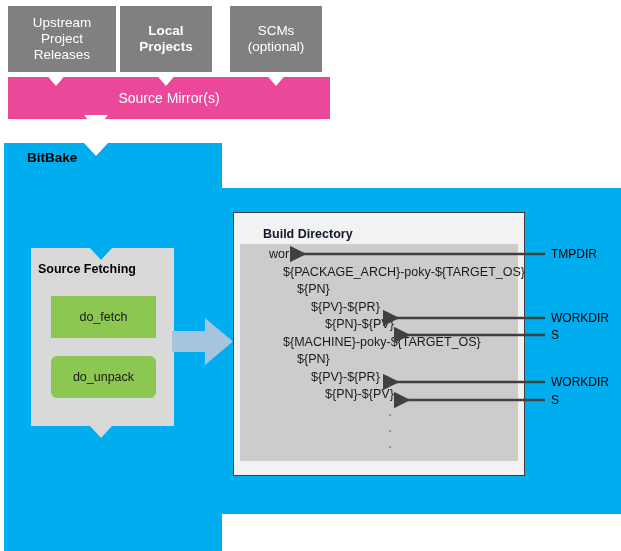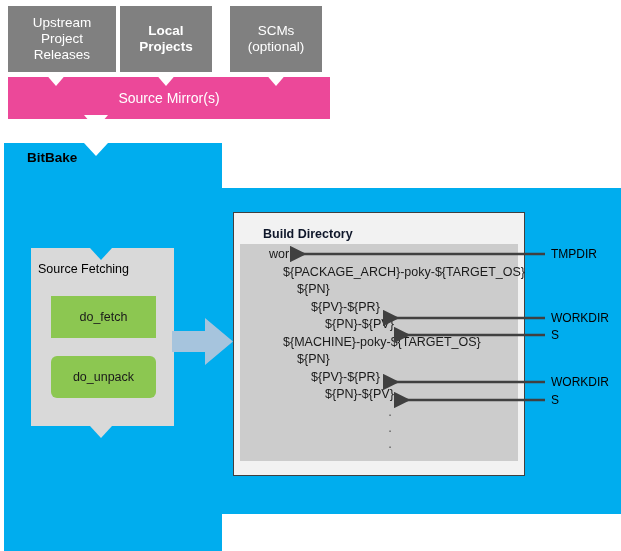--- a/index.html
+++ b/index.html
@@ -80,21 +80,21 @@
     position: absolute;
     left: 31px; top: 248px;
     width: 143px; height: 178px;
     background: #d9d9d9;
     z-index: 3;
   }
   #source-fetching-title {
     position: absolute;
     left: 38px; top: 262px;
     font-size: 12.5px;
-    font-weight: normal;
+    font-weight: bold;
     color: #000000;
     z-index: 4;
   }
   .task-box {
     position: absolute;
     background: #8cc751;
     color: #1a1a1a;
     font-size: 12.5px;
     display: flex;
     align-items: center;

